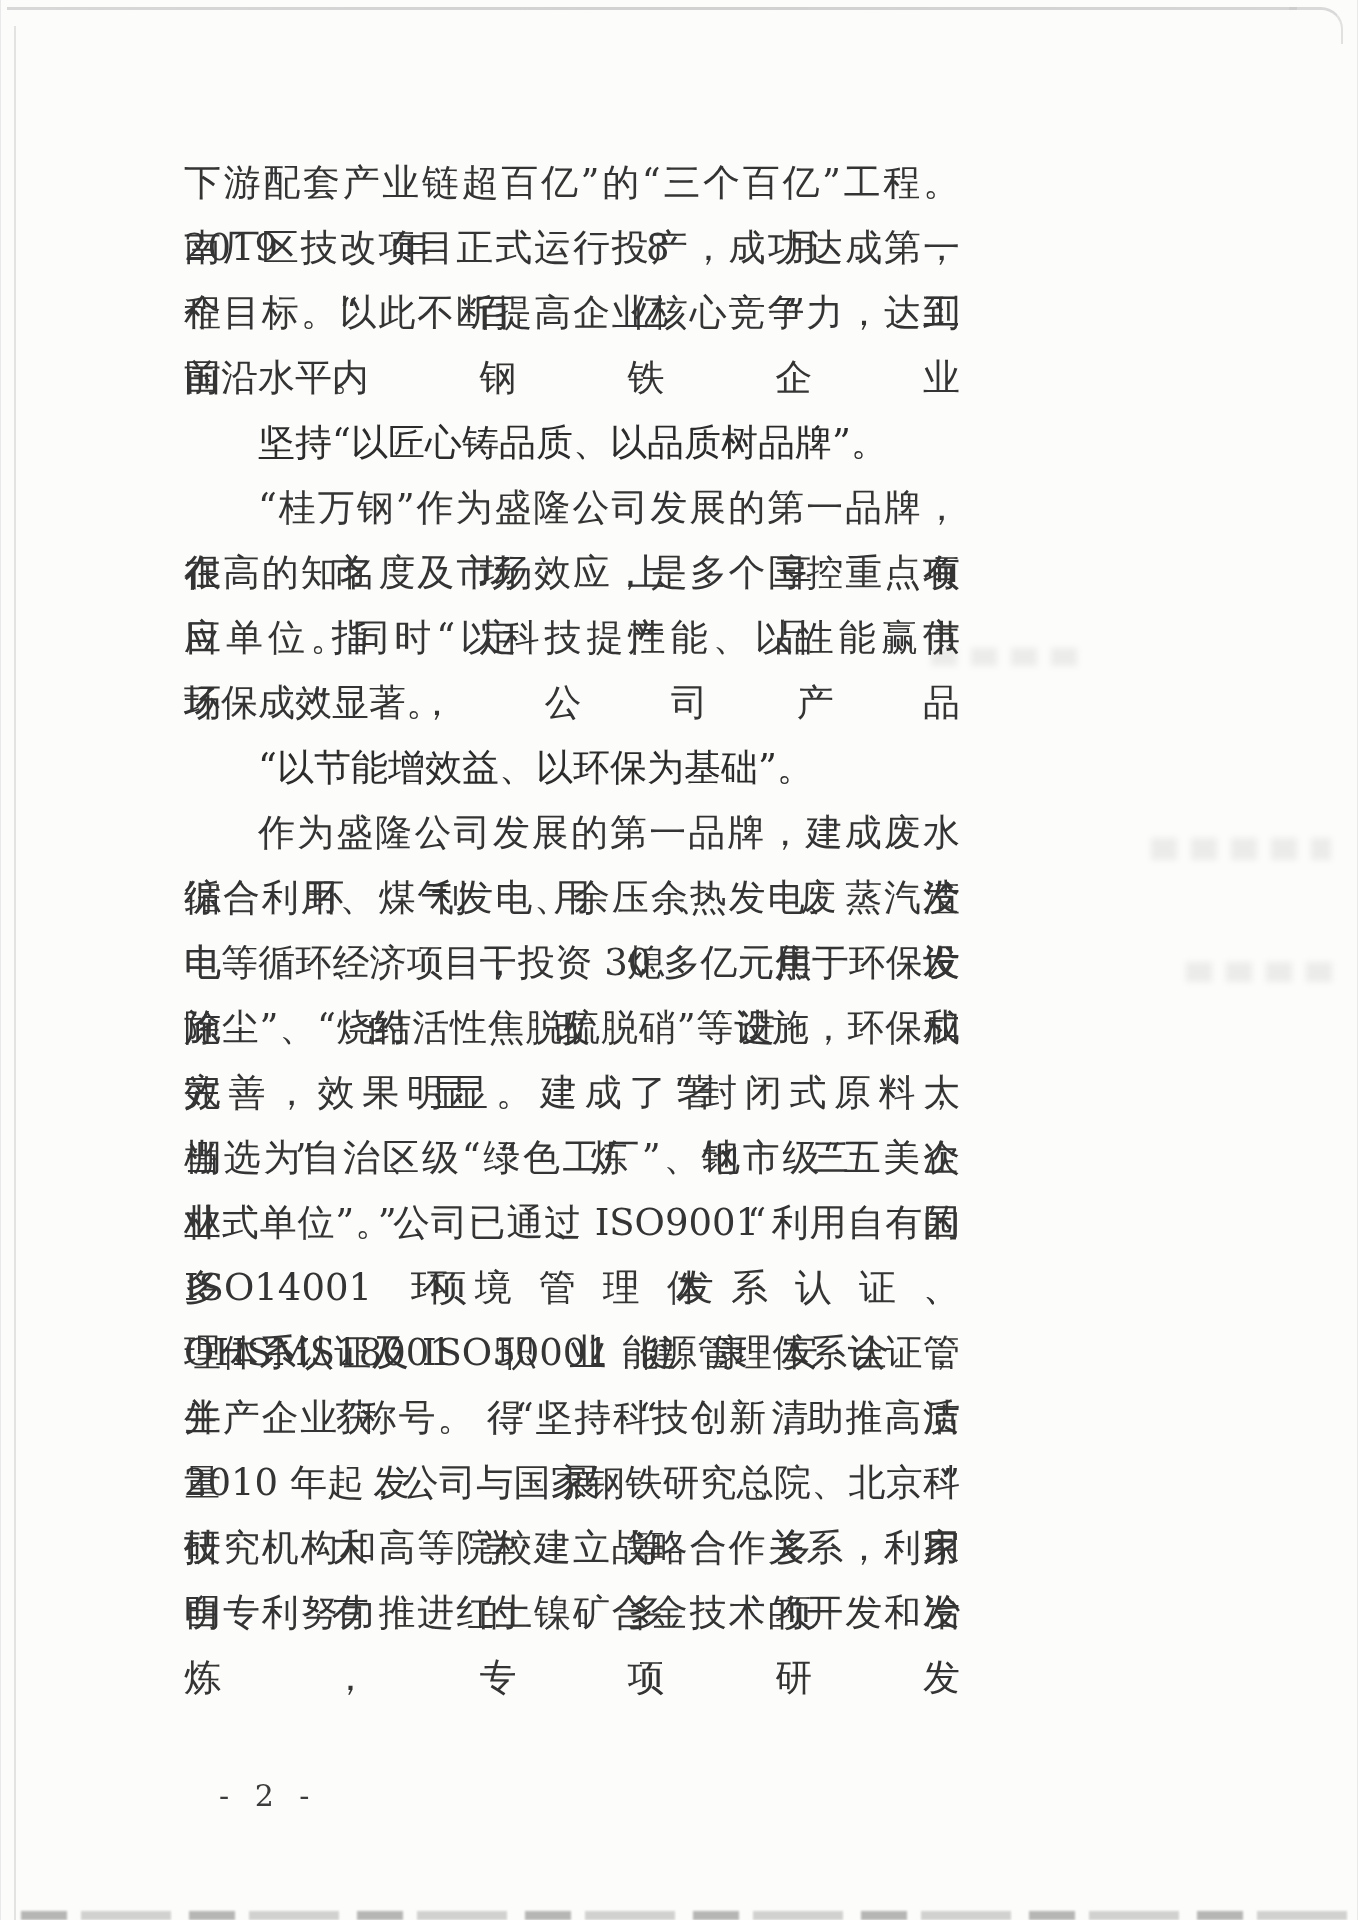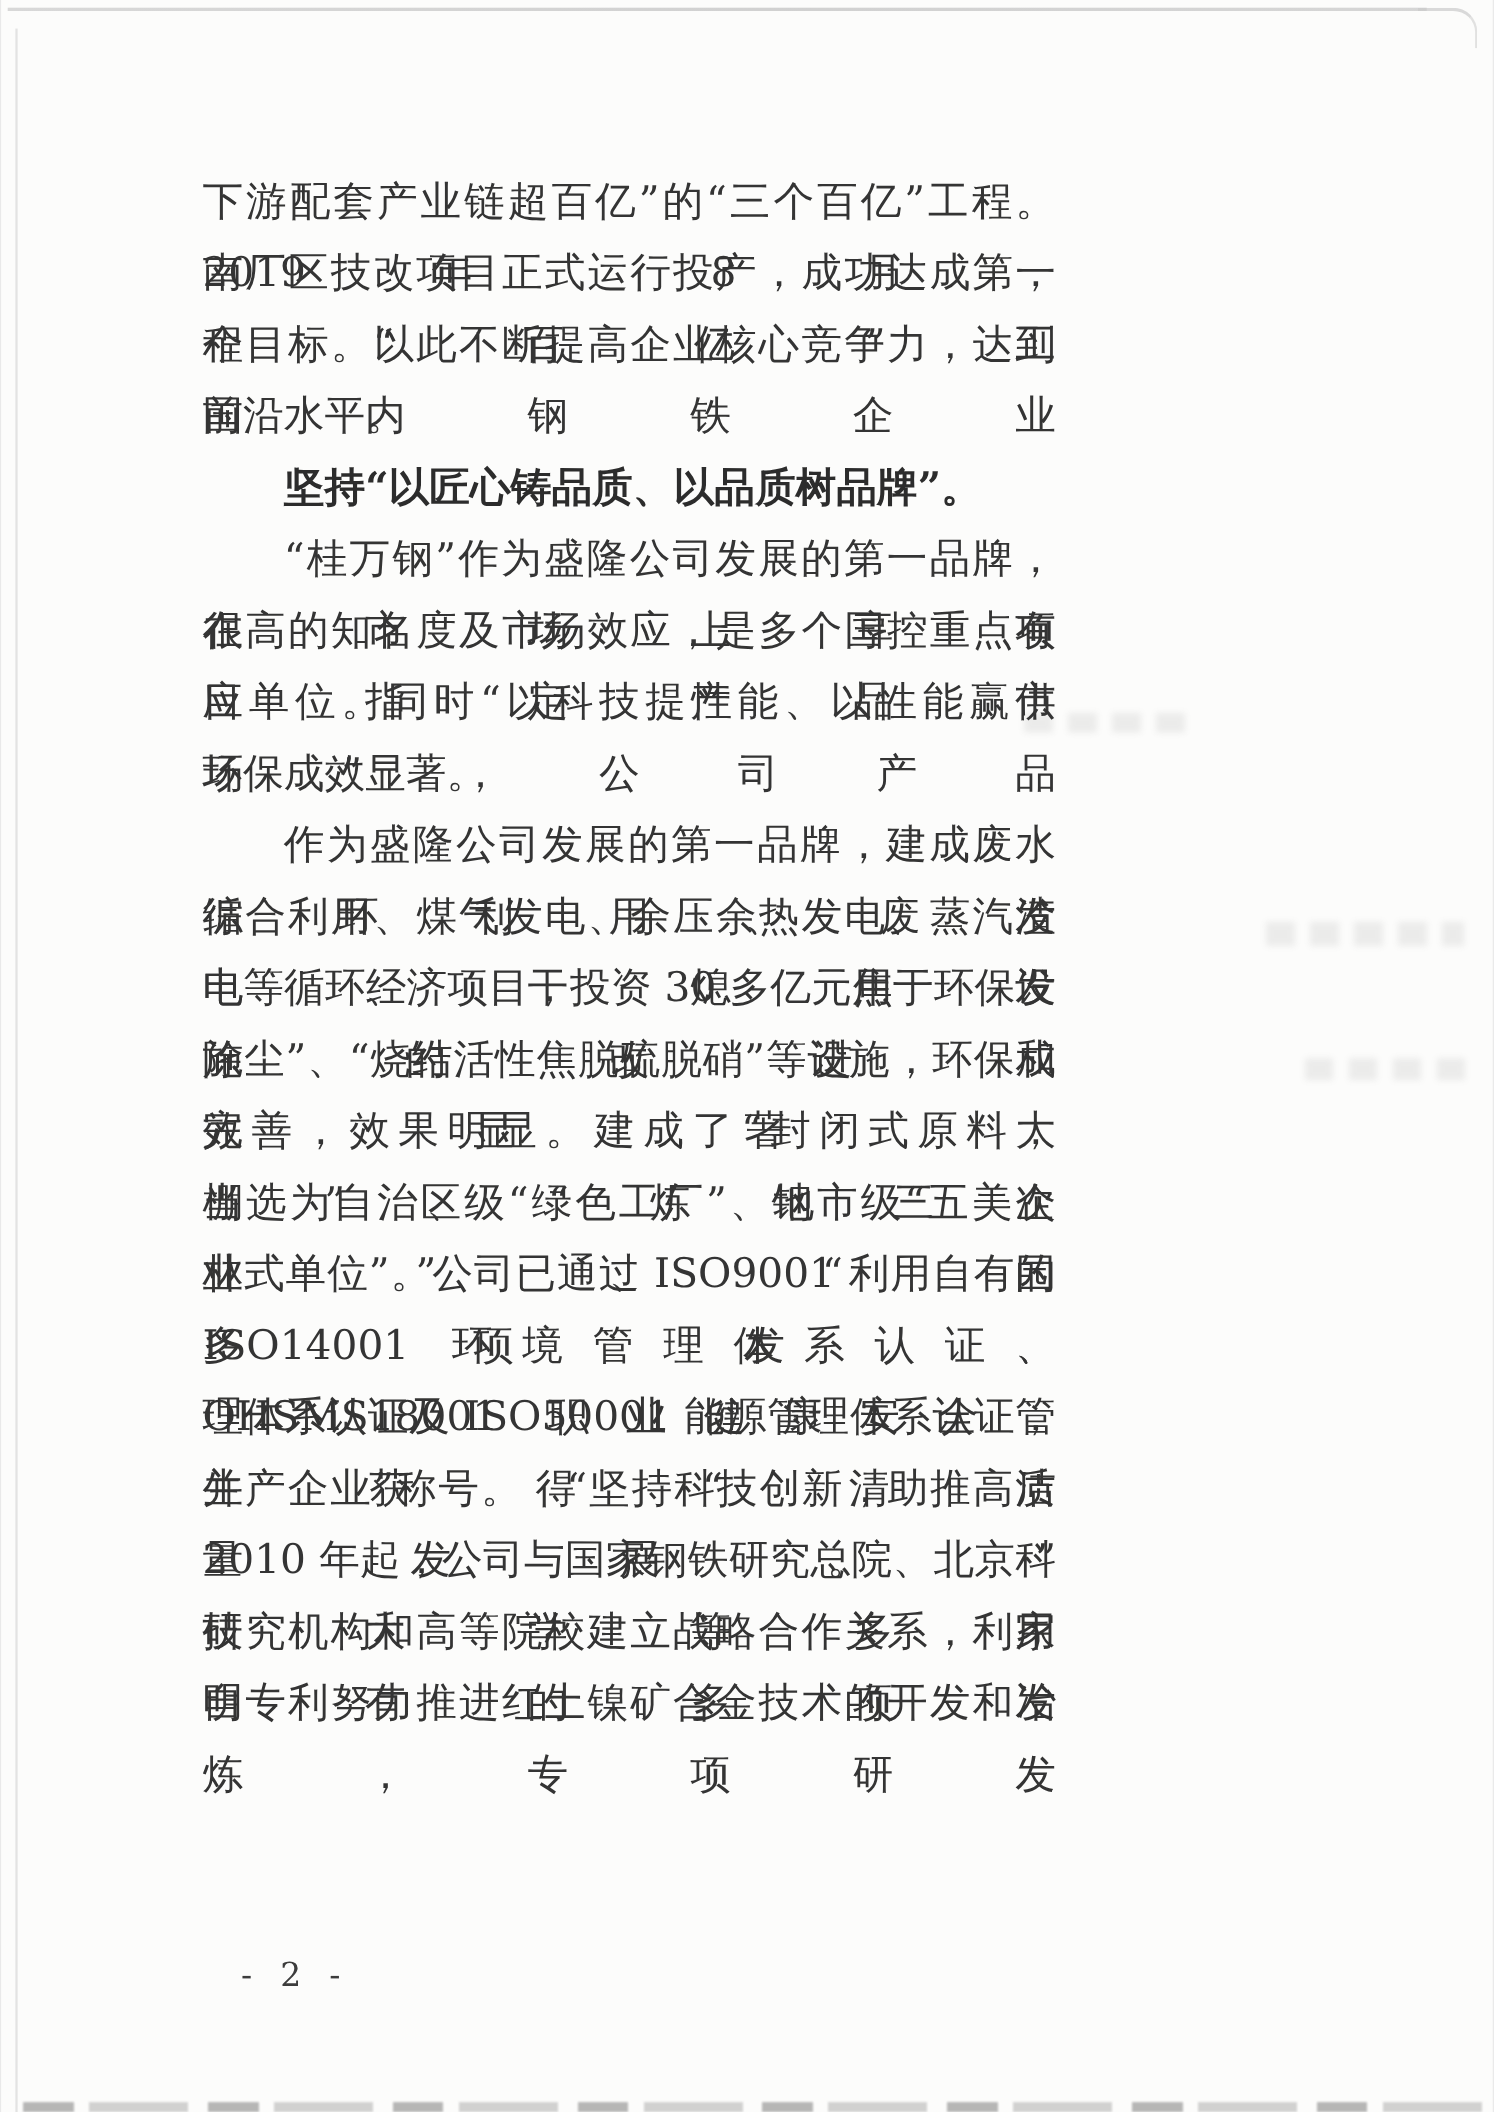--- a/index.html
+++ b/index.html
@@ -73,21 +73,21 @@
     color: #343434;
   }
   .line {
     height: 65px;
     line-height: 65px;
     text-align: justify;
     text-align-last: left;
     overflow: visible;
   }
   .line.full  { text-align-last: justify; }
-  .line.bold  { font-weight: bold; color: #2c2c2c; }
+  .line.bold  { font-weight: normal; color: #2c2c2c; }
   .line.indent { text-indent: 2em; }
 
   .page-number {
     position: absolute;
     left: 218px;
     top: 1778px;
     font-size: 30px;
     letter-spacing: 8px;
     color: #3c3c3c;
   }
@@ -107,20 +107,21 @@
   <div class="text-block">
       <div class="line full">下游配套产业链超百亿”的“三个百亿”工程。2019 年 8 月，</div>
       <div class="line full">南厂区技改项目正式运行投产，成功达成第一个“百亿”工</div>
       <div class="line full">程目标。以此不断提高企业核心竞争力，达到国内钢铁企业</div>
       <div class="line">前沿水平。</div>
       <div class="line bold indent">坚持“以匠心铸品质、以品质树品牌”。</div>
       <div class="line full indent">“桂万钢”作为盛隆公司发展的第一品牌，在市场上享有</div>
       <div class="line full">很高的知名度及市场效应，是多个国控重点项目指定产品供</div>
       <div class="line full">应单位。同时“以科技提性能、以性能赢市场”，公司产品</div>
       <div class="line">环保成效显著。</div>
+      <div class="line bold indent">“以节能增效益、以环保为基础”。</div>
       <div class="line full indent">作为盛隆公司发展的第一品牌，建成废水循环利用、废渣</div>
       <div class="line full">综合利用、煤气发电、余压余热发电、蒸汽发电、干熄焦发</div>
       <div class="line full">电等循环经济项目，投资 30 多亿元用于环保设施的改进和</div>
       <div class="line full">除尘”、“烧结活性焦脱硫脱硝”等设施，环保成效显著，</div>
       <div class="line full">完善，效果明显。建成了“封闭式原料大棚”、“炼钢三次</div>
       <div class="line full">当选为自治区级“绿色工厂”、地市级“五美企业”、“园</div>
       <div class="line full">林式单位”。公司已通过 ISO9001 利用自有的多项发、</div>
       <div class="line full">ISO14001 环境管理体系认证、OHSMS18001 职业健康安全管</div>
       <div class="line full">理体系认证及 ISO50001 能源管理体系认证，并获得“清洁</div>
       <div class="line full">生产企业”称号。　“坚持科技创新，助推高质量发展。”</div>

